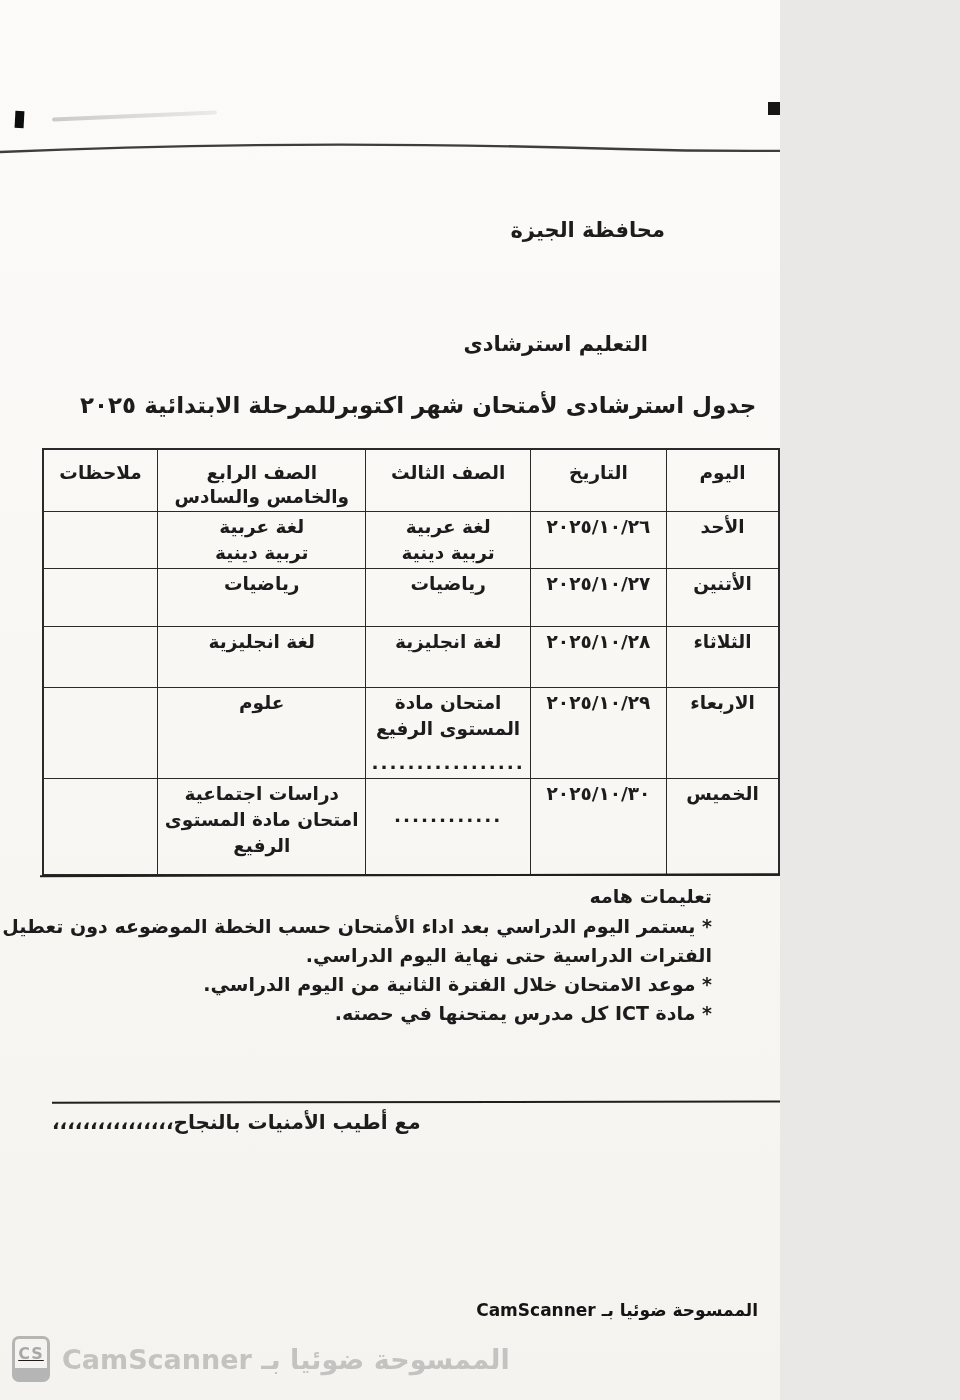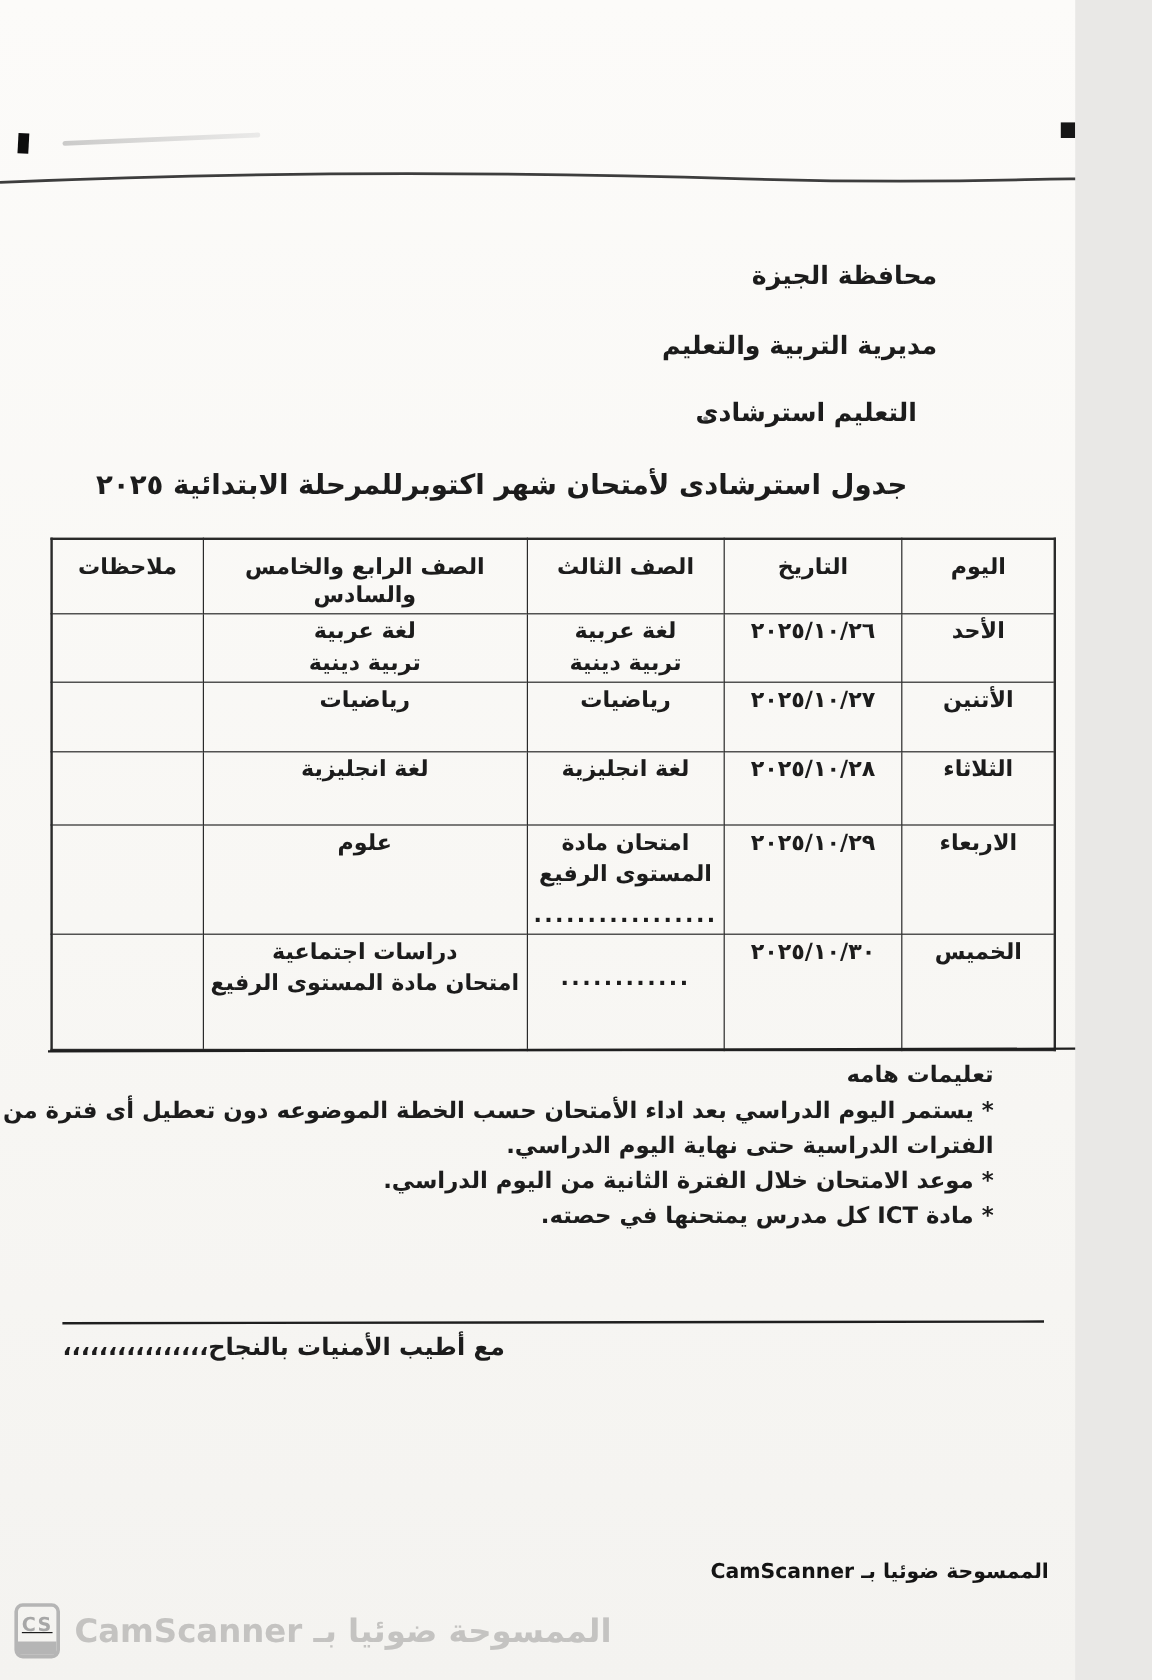--- a/index.html
+++ b/index.html
@@ -1,18 +1,18 @@
 <!DOCTYPE html>
 <html lang="ar"><head>
 <meta charset="utf-8">
 <style>
   * { box-sizing: border-box; }
   body { margin:0; background:#e9e8e6; }
   .page {
-    position:relative; width:896px; height:1400px; overflow:hidden;
+    position:relative; width:780px; height:1400px; overflow:hidden;
     background:linear-gradient(180deg,#fcfbf9 0%,#f8f7f4 55%,#f4f3f0 100%);
     font-family:"DejaVu Sans", sans-serif; color:#1c1c1c;
   }
   .frame-svg { position:absolute; top:0; left:0; pointer-events:none; }
 
   
   .staple { position:absolute; left:15px; top:111px; width:9px; height:17px; background:#0d0d0d; transform:rotate(3deg); }
   .streak { position:absolute; left:52px; top:114px; width:165px; height:4px; opacity:.5;
             background:linear-gradient(90deg,#9a9a9a,#d9d9d9); transform:rotate(-2.5deg); border-radius:2px; }
   .corner-mark { position:absolute; right:0; top:102px; width:12px; height:13px; background:#161616; }
@@ -71,21 +71,20 @@
     <path d="M0 152 C 200 143, 420 143, 620 149 S 880 146, 921 150" stroke="#3d3d3d" stroke-width="2.3" fill="none"></path>
     <path d="M921 150 C 924 420, 929 820, 937 1292" stroke="#96938e" stroke-width="1.7" fill="none" opacity="0.85"></path>
   </svg>
 
   <div class="staple"></div>
   <div class="streak"></div>
   <div class="corner-mark"></div>
   <div class="dot-artifact"></div>
 
   <div class="hdr-line hdr-1">محافظة الجيزة</div>
-  <div class="hdr-line hdr-2">مديرية التربية والتعليم</div>
   <div class="hdr-line hdr-3">التعليم استرشادى</div>
   <div class="doc-title">جدول استرشادى لأمتحان شهر اكتوبرللمرحلة الابتدائية ٢٠٢٥</div>
 
   <table class="exam-table" dir="rtl">
     <colgroup>
       <col style="width:128px">
         <col style="width:148px">
         <col style="width:164px">
         <col style="width:270px">
         <col style="width:126px">

